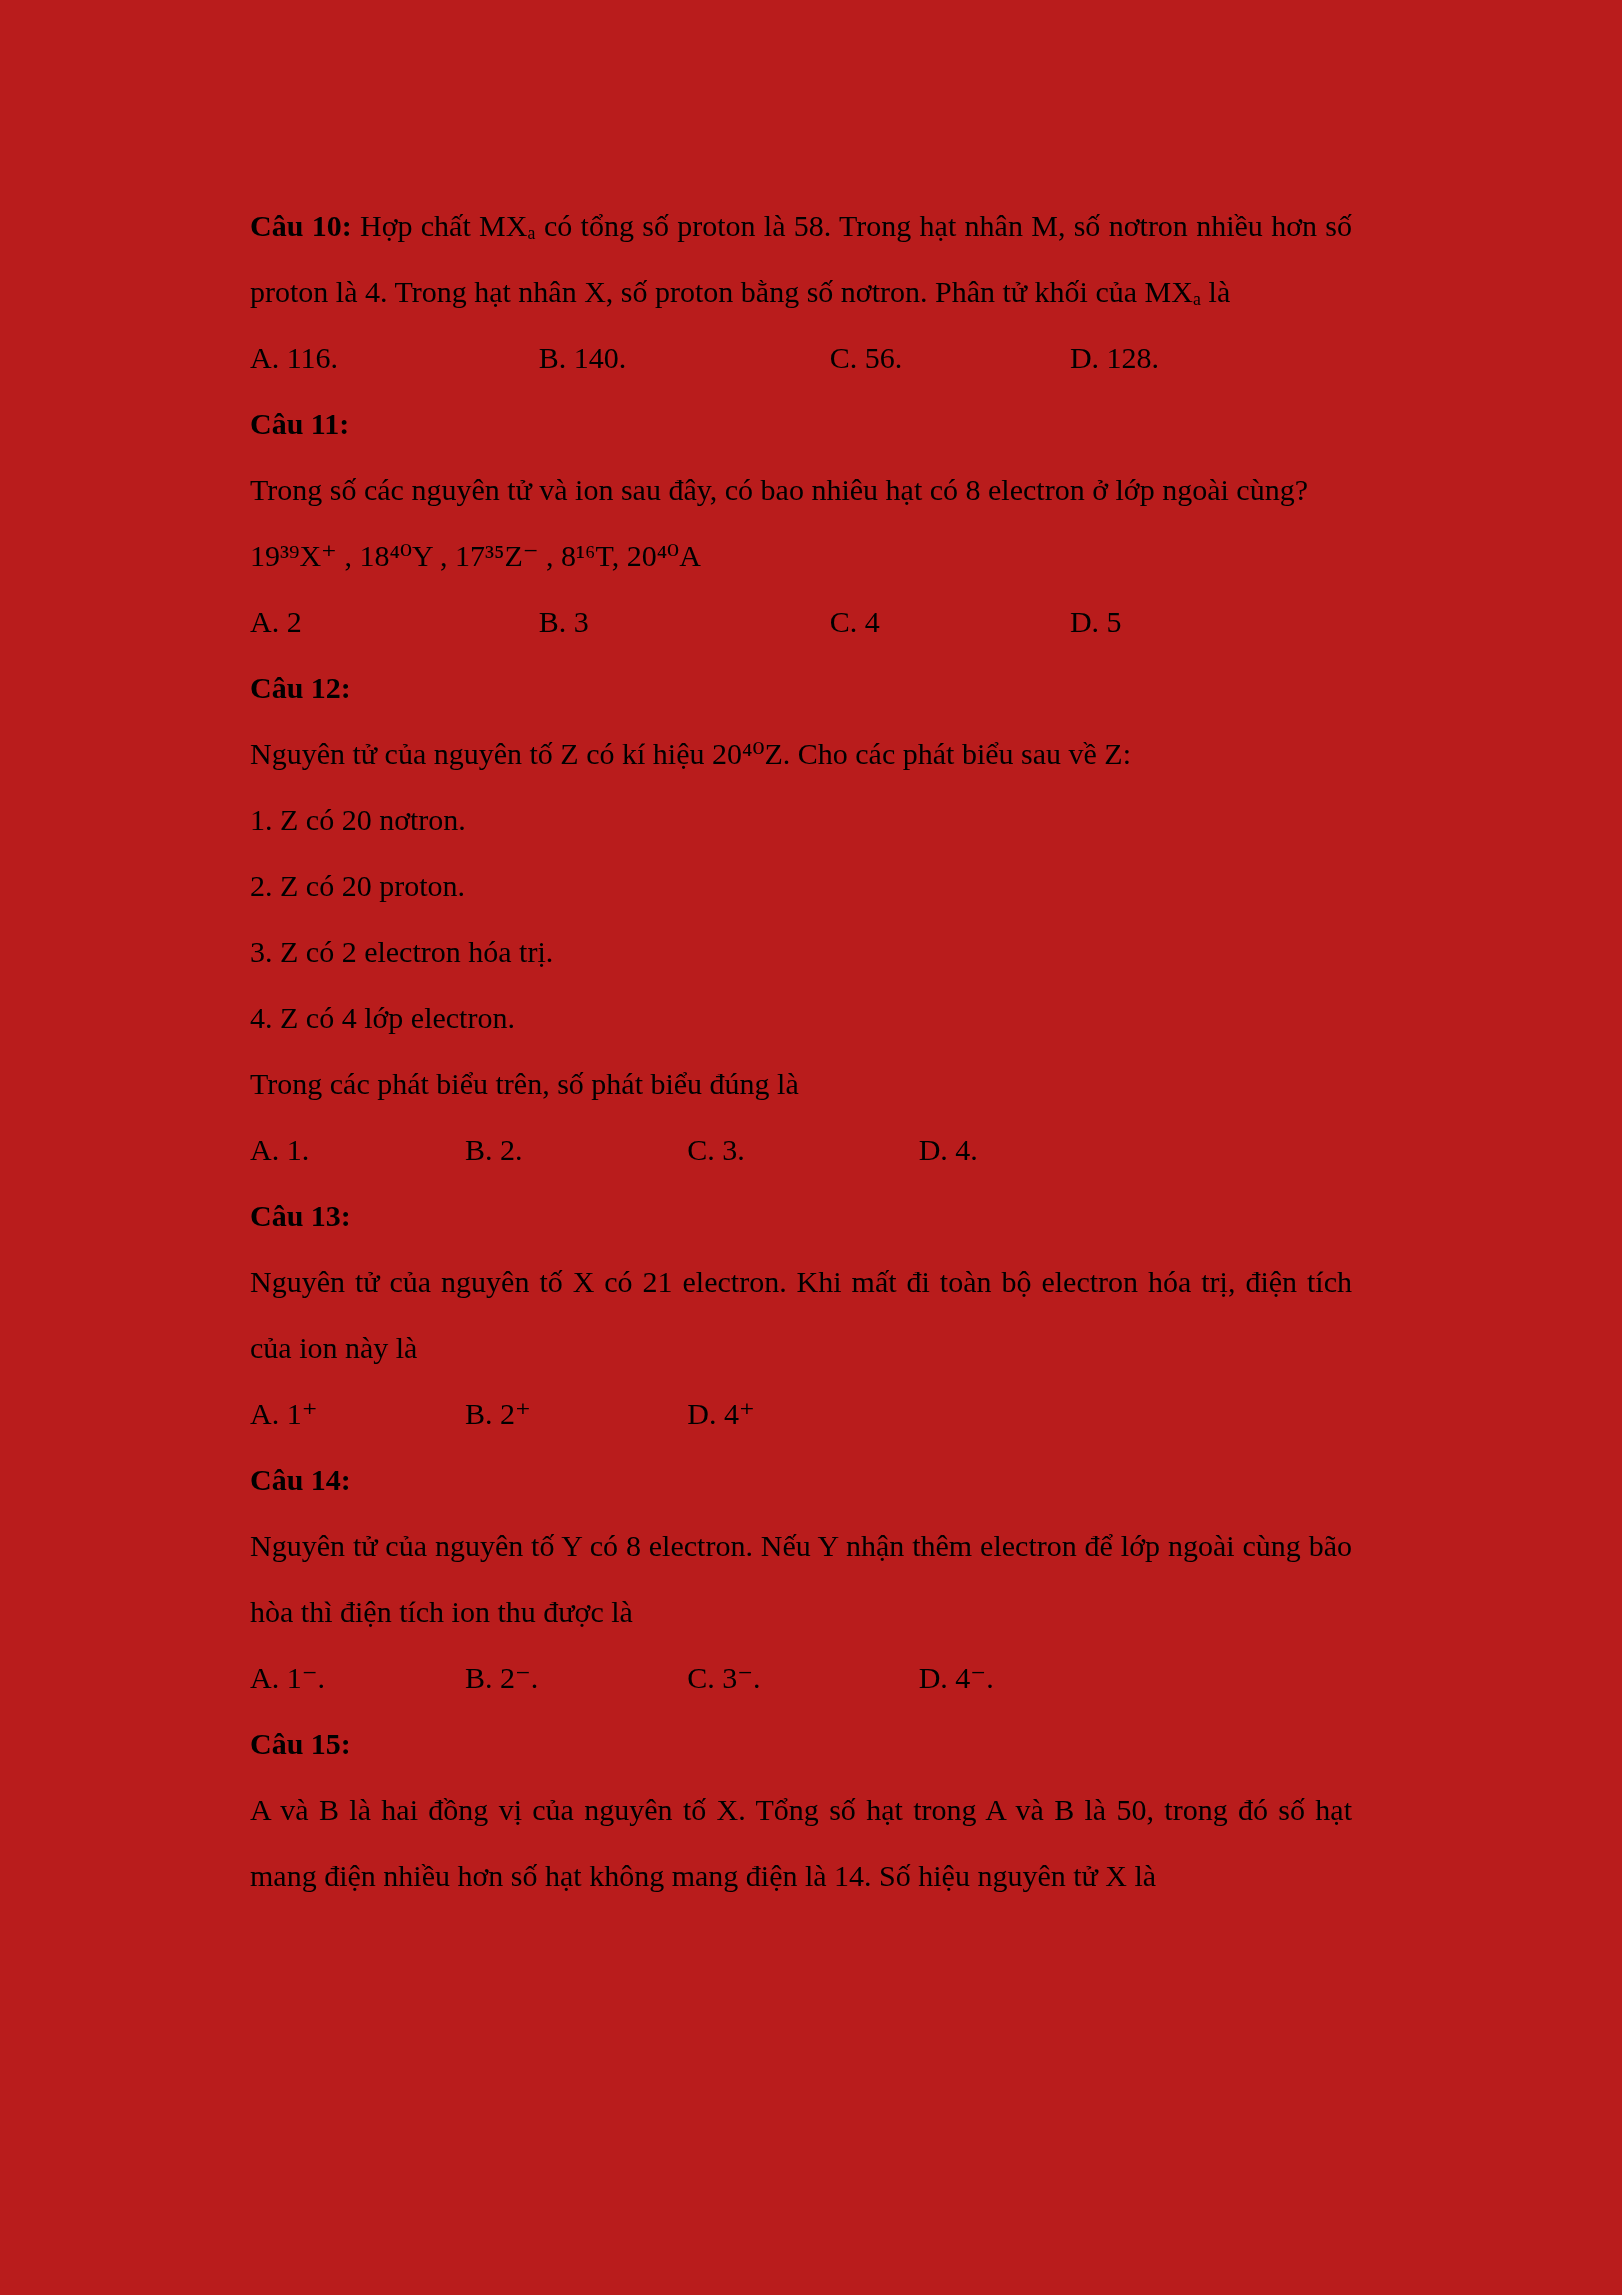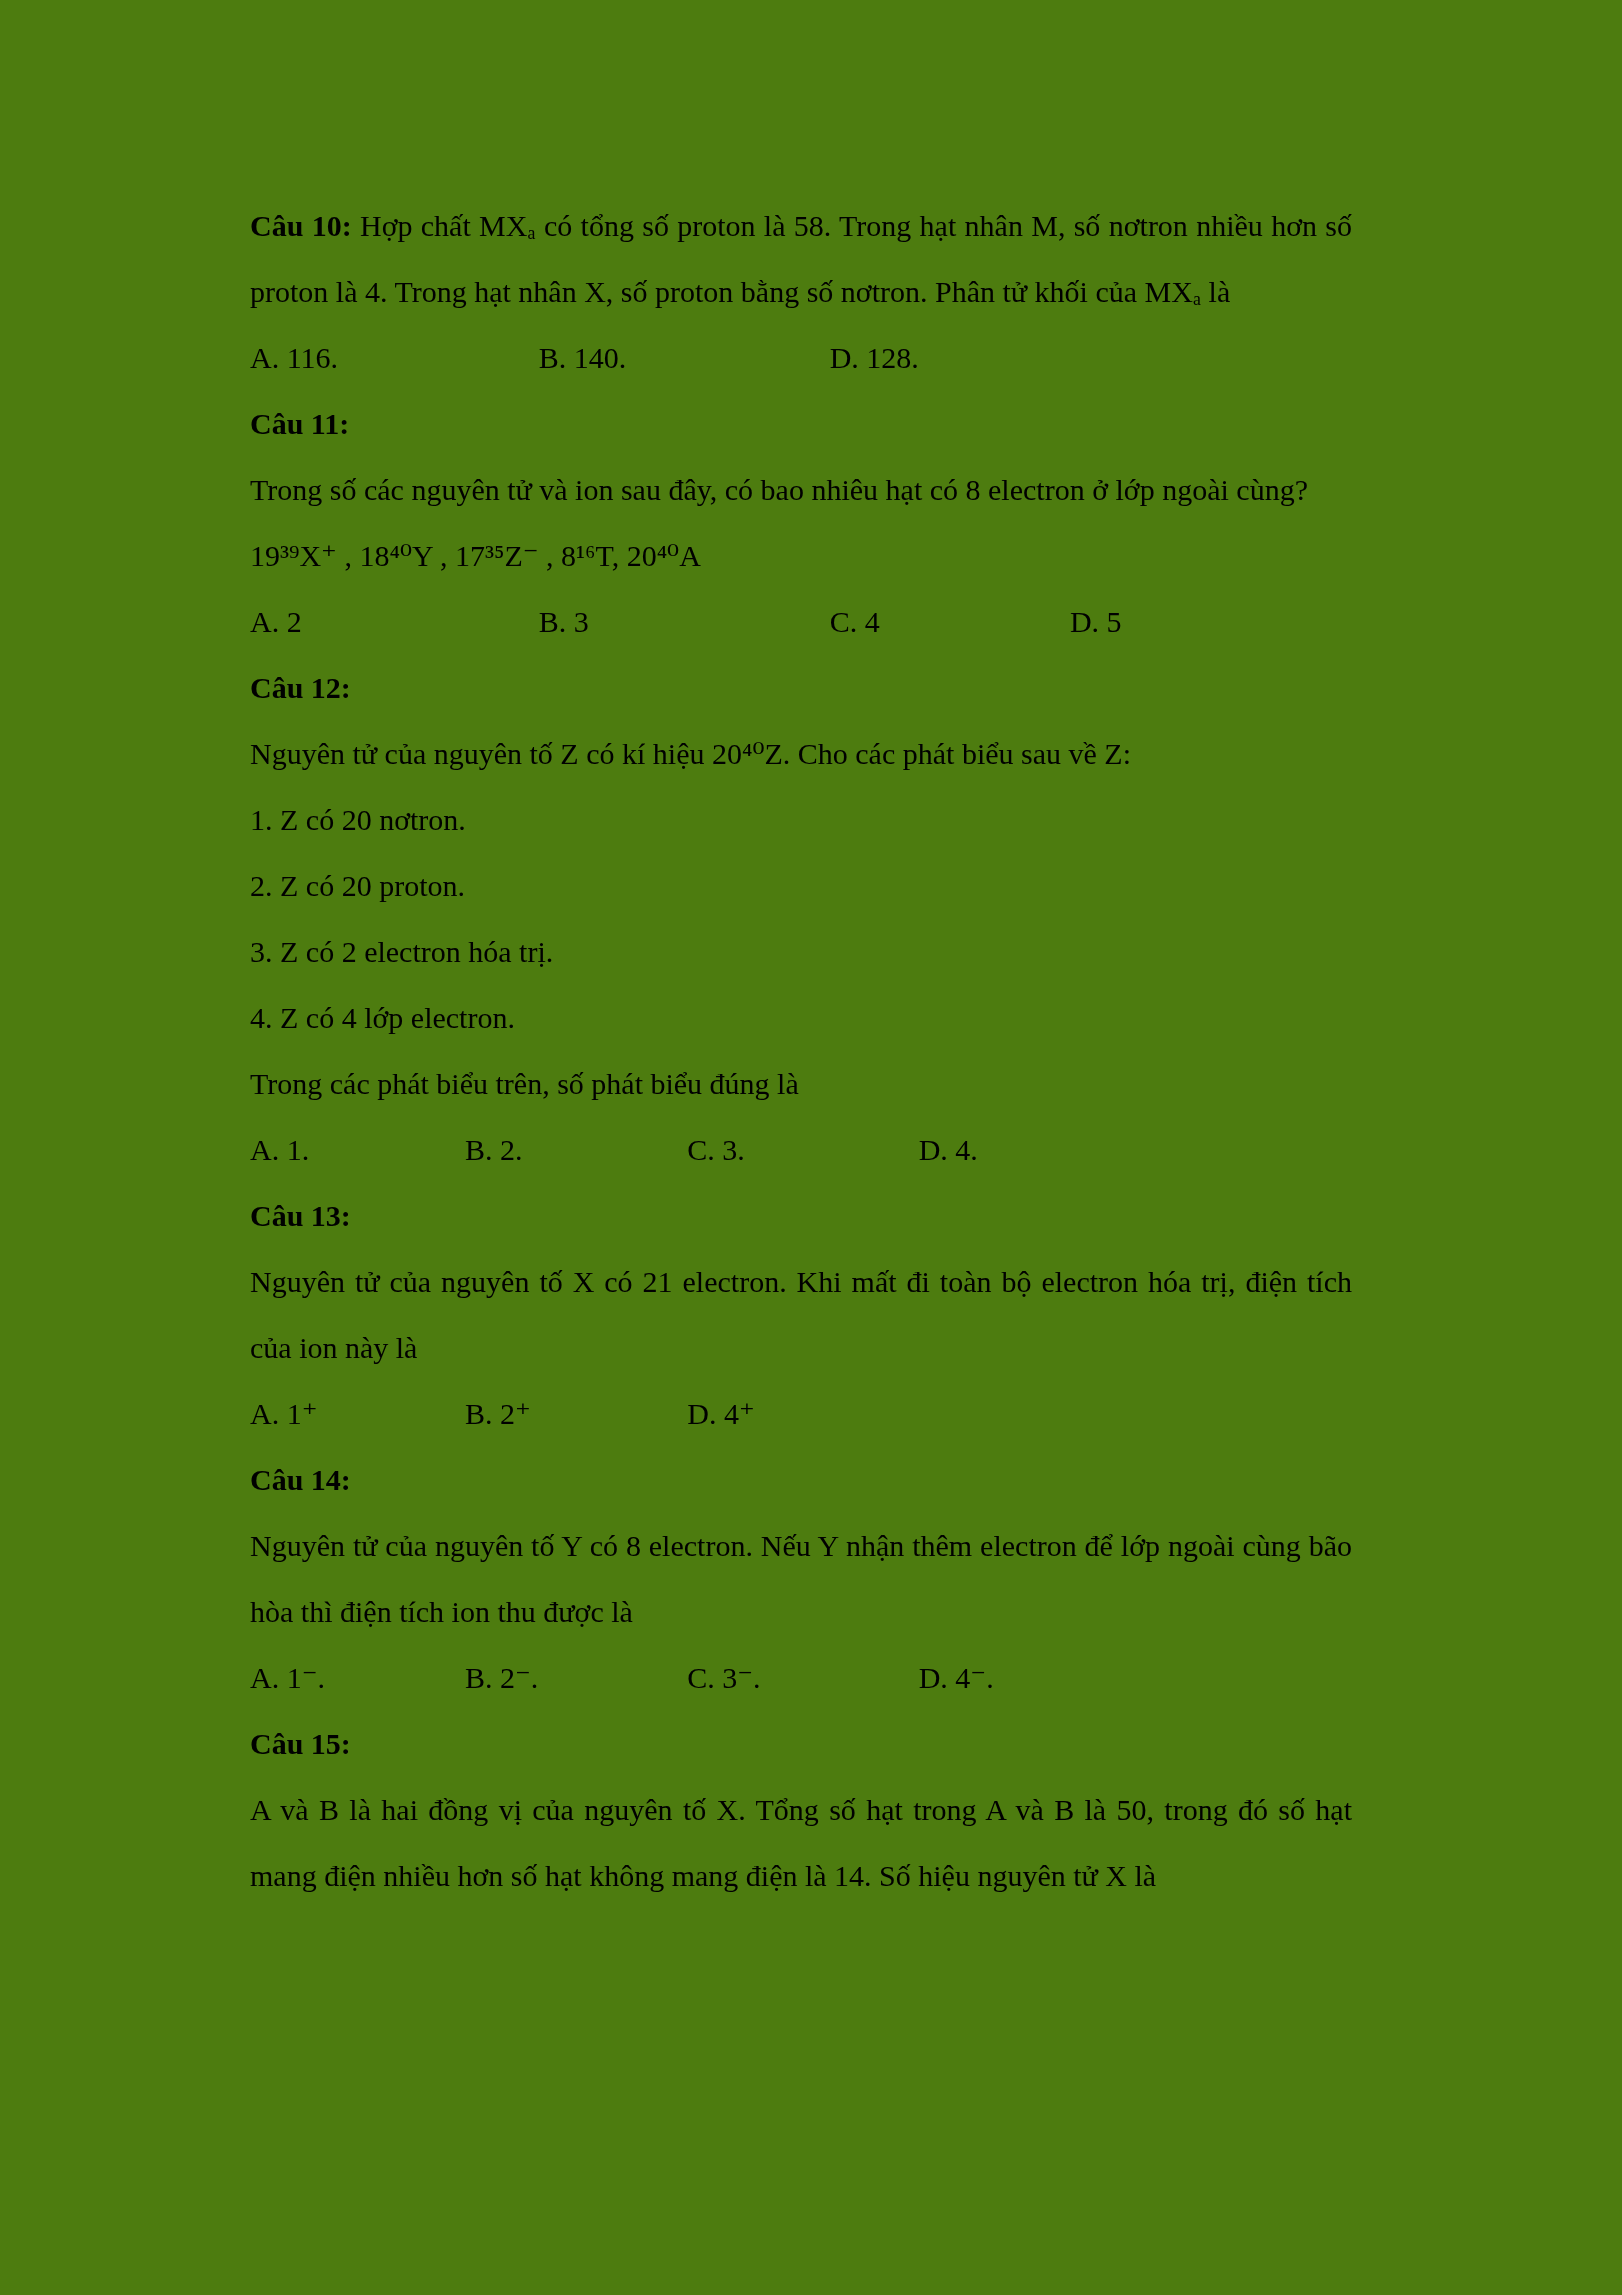--- a/index.html
+++ b/index.html
@@ -12,21 +12,21 @@
     height: 2295px;
     font-family: "Liberation Serif", "DejaVu Serif", serif;
     font-size: 30px;
     color: #000000;
   }
   .page {
     box-sizing: border-box;
     width: 1623px;
     height: 2295px;
     padding: 193px 271px 98px 250px;
-    background: #4d7c0f;
+    background: #b91c1c;
   }
   p {
     margin: 0;
     line-height: 66px;
   }
   .justify {
     text-align: justify;
   }
   .qhead, .qlabel {
     font-weight: bold;
@@ -46,20 +46,21 @@
 </style>
 </head>
 <body>
 
 <div class="page">
 
   <p class="para justify"><b class="qlabel">Câu 10:</b><span> Hợp chất MXₐ có tổng số proton là 58. Trong hạt nhân M, số nơtron nhiều hơn số proton là 4. Trong hạt nhân X, số proton bằng số nơtron. Phân tử khối của MXₐ là</span></p>
   <div class="opts wide">
     <span class="opt">A. 116.</span>
     <span class="opt">B. 140.</span>
+    <span class="opt">C. 56.</span>
     <span class="opt">D. 128.</span>
   </div>
 
   <p class="qhead">Câu 11:</p>
   <p class="para justify">Trong số các nguyên tử và ion sau đây, có bao nhiêu hạt có 8 electron ở lớp ngoài cùng?</p>
   <p class="para">19³⁹X⁺ , 18⁴⁰Y , 17³⁵Z⁻ , 8¹⁶T, 20⁴⁰A</p>
   <div class="opts wide">
     <span class="opt">A. 2</span>
     <span class="opt">B. 3</span>
     <span class="opt">C. 4</span>

